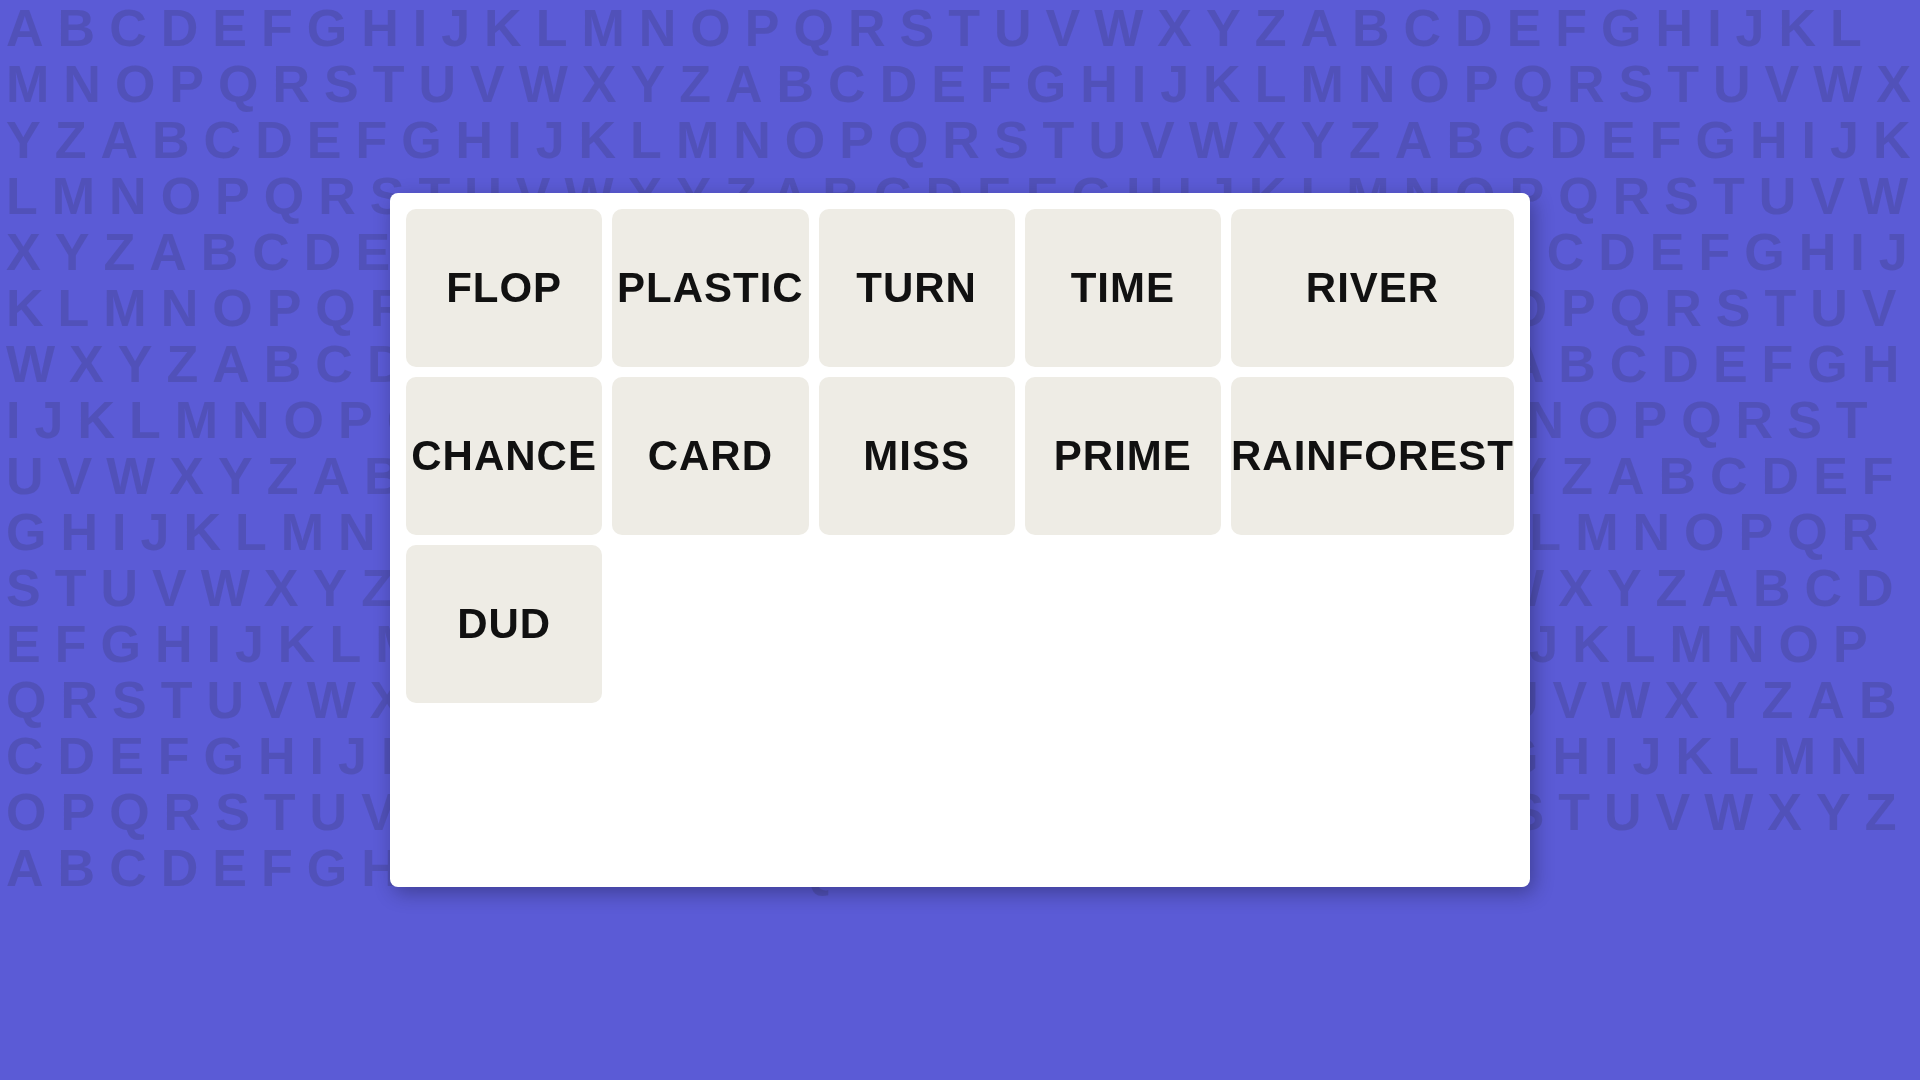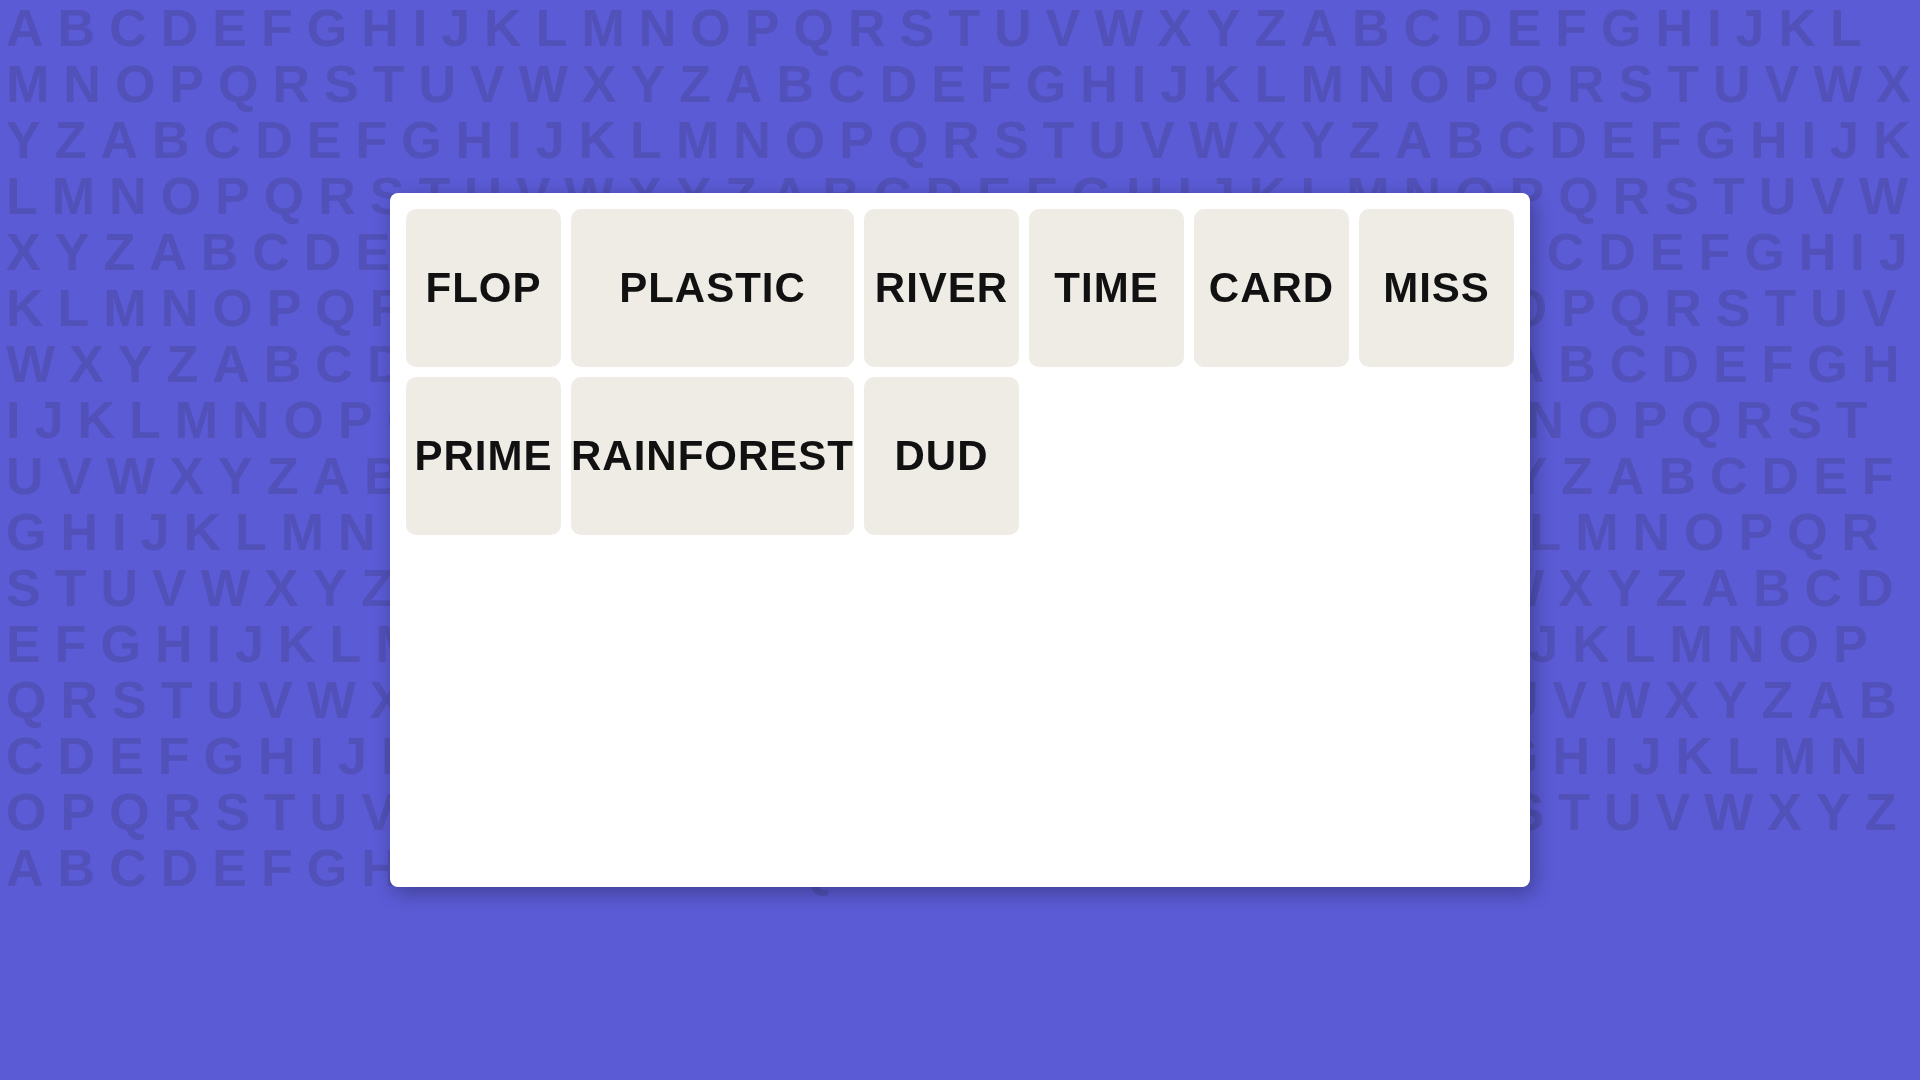--- a/index.html
+++ b/index.html
@@ -48,21 +48,21 @@
       z-index: 1;
       background: white;
       border-radius: 8px;
       padding: 16px;
       width: 1140px;
       box-shadow: 4px 6px 20px rgba(0,0,0,0.3);
     }
 
     .grid {
       display: grid;
-      grid-template-columns: repeat(6, 1fr);
+      grid-template-columns: repeat(5, 1fr);
       grid-template-rows: repeat(4, 1fr);
       gap: 10px;
     }
 
     .word-card {
       background-color: #eeece5;
       border-radius: 10px;
       display: flex;
       align-items: center;
       justify-content: center;
@@ -686,24 +686,30 @@
 
 <div class="card-container">
   <div class="grid" id="word-grid">
       <div class="word-card">
         <span>FLOP</span>
       </div>
       <div class="word-card">
         <span>PLASTIC</span>
       </div>
       <div class="word-card">
+        <span>TURN</span>
+      </div>
+      <div class="word-card">
+        <span>TIME</span>
+      </div>
+      <div class="word-card">
         <span>RIVER</span>
       </div>
       <div class="word-card">
-        <span>TIME</span>
+        <span>CHANCE</span>
       </div>
       <div class="word-card">
         <span>CARD</span>
       </div>
       <div class="word-card">
         <span>MISS</span>
       </div>
       <div class="word-card">
         <span>PRIME</span>
       </div>

